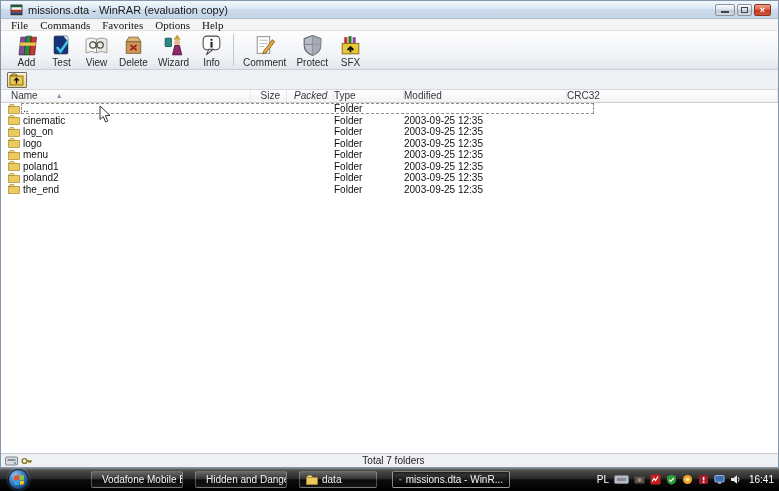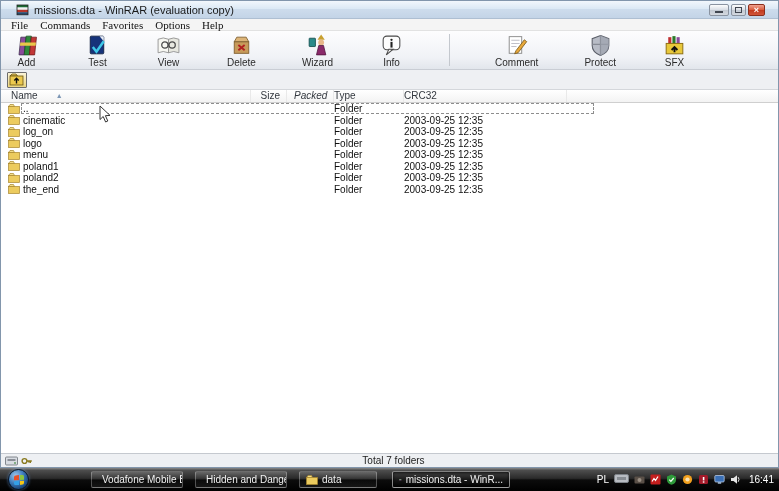--- a/index.html
+++ b/index.html
@@ -6,41 +6,41 @@
   html,body { width:779px; height:491px; overflow:hidden; background:#fff;
     font-family:"Liberation Sans", sans-serif; }
   .screen { position:relative; width:779px; height:491px; }
 
   
   .winrar { position:absolute; left:0; top:0; width:779px; height:468px;
     border:1px solid #8296ac; background:#fff; display:flex; flex-direction:column; }
 
   .titlebar { height:18px; flex:0 0 18px; display:flex; align-items:center;
     background:linear-gradient(180deg,#f2f7fc 0%,#dce9f5 45%,#cddcec 50%,#c3d4e7 100%);
-    border-bottom:1px solid #aebfd2; padding:0 13px; }
+    border-bottom:1px solid #aebfd2; padding:0 7px; }
   .titlebar .appicon { width:14px; height:12px; margin:0 4px 0 2px; }
   .title-text { font-size:11px; color:#1a1a1a; line-height:18px; white-space:nowrap; }
   .win-controls { margin-left:auto; display:flex; gap:2px; align-items:center; }
   .wc-btn { height:12px; border:1px solid #8a93a0; border-radius:2px;
     background:linear-gradient(180deg,#fdfdfd,#d8dde4 50%,#c2c9d2 52%,#d4d9e0);
     display:flex; align-items:center; justify-content:center; }
   .wc-min { width:20px; } .wc-max { width:15px; } 
   .wc-close { width:17px; border-color:#8c2f1d;
     background:linear-gradient(180deg,#f0a290,#d95b3c 50%,#c23a1e 52%,#d1553a);
     color:#fff; font-size:9px; font-weight:bold; line-height:10px; }
   .dash { width:8px; height:2px; background:#404650; margin-top:4px; }
   .boxglyph { width:7px; height:6px; border:1px solid #404650; background:transparent; }
 
   .menubar { height:12px; flex:0 0 12px; background:#f4f4f4; display:flex;
     align-items:center; padding-left:4px; border-bottom:1px solid #e2e2e2; }
   .menu-item { font-size:11px; line-height:12px; color:#111; padding:0 6px;font-family:Liberation Serif, serif; }
 
   .toolbar { height:39px; flex:0 0 39px; display:flex; align-items:flex-start;
     background:linear-gradient(180deg,#fdfdfe 0%,#f0f2f6 70%,#e2e6ec 100%);
-    border-bottom:1px solid #c9cdd4; padding:1px 0 0 8px;gap:36px; }
+    border-bottom:1px solid #c9cdd4; padding:1px 0 0 8px; }
   .tb-btn { display:flex; flex-direction:column; align-items:center;
     padding:1px 5px 0 5px; min-width:34px; }
   .tb-btn svg { width:25px; height:25px; }
   .tb-label { font-size:10px; color:#2b2b2b; white-space:nowrap; margin-top:-1px; }
   .tb-sep { width:1px; height:32px; background:#c4c8ce; margin:2px 4px 0 4px; }
 
   .addressbar { height:20px; flex:0 0 20px; background:#eef0f3; display:flex;
     align-items:center; padding-left:6px; border-bottom:1px solid #d4d7db; }
   .up-btn { width:20px; height:16px; border:1px solid #6d6d6d; border-radius:1px;
     background:linear-gradient(180deg,#fbf4d8,#ecd77f); display:flex;
@@ -87,21 +87,21 @@
   .task-btns { display:flex; align-items:center; margin-left:62px; gap:12px; }
   .task-btn { height:17px; border-radius:2px; border:1px solid rgba(255,255,255,.28);
     background:linear-gradient(180deg,rgba(130,130,130,.55),rgba(60,60,60,.5) 48%,rgba(10,10,10,.6) 52%,rgba(40,40,40,.5));
     color:#f2f2f2; font-size:10px; display:flex; align-items:center; gap:4px;
     padding:0 6px; white-space:nowrap; overflow:hidden; }
   .task-btn.active { border-color:rgba(255,255,255,.5);
     background:linear-gradient(180deg,rgba(70,70,70,.9),rgba(25,25,25,.95) 50%,rgba(0,0,0,.95));
     box-shadow:inset 0 1px 3px rgba(0,0,0,.8); }
   .tb1 { width:92px; } .tb2 { width:92px; } .tb3 { width:78px; } .tb4 { width:118px; margin-left:3px; }
 
-  .tray { margin-left:auto; display:flex; align-items:flex-start; gap:5px; margin-right:5px; }
+  .tray { margin-left:auto; display:flex; align-items:center; gap:5px; margin-right:5px; }
   .tray-lang { color:#fff; font-size:10px; }
   .kbd-icon { width:15px; height:9px; border-radius:2px; background:#b8bcc2;
     border:1px solid #7d8288; display:flex; align-items:center; justify-content:center; }
   .kbd-icon i { display:block; width:9px; height:3px; background:#878c92; }
   .tray-ico { width:11px; height:11px; display:block; }
   .tray-clock { color:#fff; font-size:10px; margin-left:3px; }
 
   .cursor { position:absolute; left:99px; top:105px; z-index:99; pointer-events:none; }
 </style>
 </head>
@@ -237,20 +237,21 @@
     </div>
 
     <div class="colheaders grid-cols">
       <div class="ch-name">
         <span>Name</span>
         <span class="sort-glyph">▲</span>
       </div>
       <div class="ch-right">Size</div>
       <div class="ch-left7">Packed</div>
       <div>Type</div>
+      <div>Modified</div>
       <div>CRC32</div>
     </div>
 
     <div class="filelist">
 
       <div class="frow grid-cols">
         <div class="fname">
           <svg width="12" height="10" viewBox="0 0 12 10">
             <path d="M0.5 2.5 l1.5-2 h3.5 l1 2z" fill="#f2dd8a" stroke="#a8862e" stroke-width="0.7"></path>
             <rect x="0.5" y="2.5" width="11" height="7" fill="#eccb5e" stroke="#a8862e" stroke-width="0.7"></rect>

